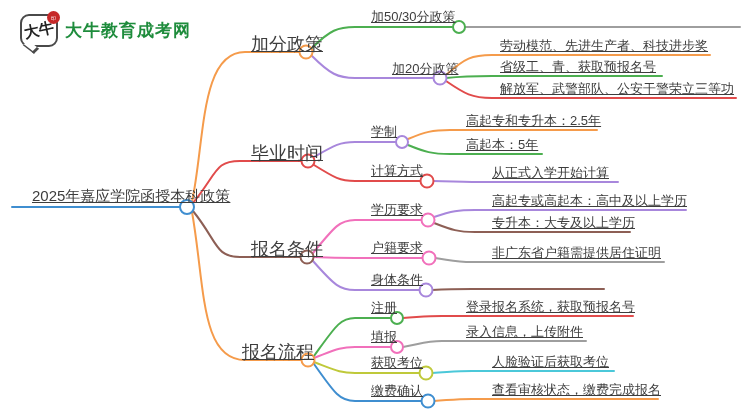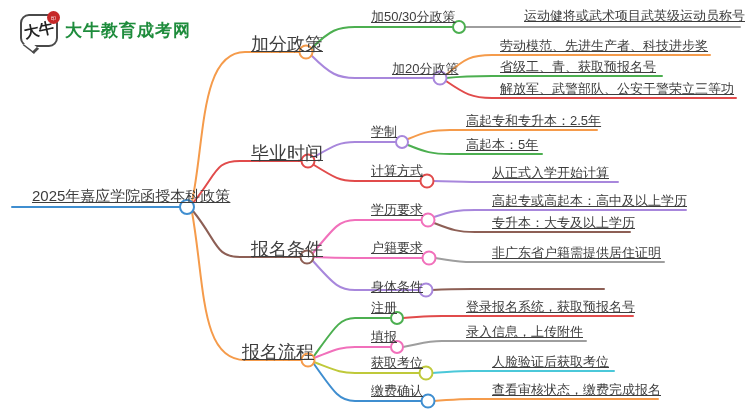--- a/index.html
+++ b/index.html
@@ -111,40 +111,39 @@
     </span>
     <span class="brand-col">
       <span class="brand-name">大牛教育成考网</span>
     </span>
   </a>
 
   <div class="lbl root" style="left:32px;top:188px">2025年嘉应学院函授本科政策</div>
 
   <div class="lbl branch" style="left:251px;top:35px">加分政策</div>
   <div class="lbl mid" style="left:371px;top:10px">加50/30分政策</div>
-  <div class="lbl leaf" style="left:524px;top:9px">运动健将或武术项目武英级运动员称号</div>
   <div class="lbl mid" style="left:392px;top:62px">加20分政策</div>
   <div class="lbl leaf" style="left:500px;top:39px">劳动模范、先进生产者、科技进步奖</div>
   <div class="lbl leaf" style="left:500px;top:60px">省级工、青、获取预报名号</div>
   <div class="lbl leaf" style="left:500px;top:82px">解放军、武警部队、公安干警荣立三等功</div>
 
   <div class="lbl branch" style="left:251px;top:144px">毕业时间</div>
   <div class="lbl mid" style="left:371px;top:125px">学制</div>
   <div class="lbl leaf" style="left:466px;top:114px">高起专和专升本：2.5年</div>
   <div class="lbl leaf" style="left:466px;top:138px">高起本：5年</div>
   <div class="lbl mid" style="left:371px;top:164px">计算方式</div>
   <div class="lbl leaf" style="left:492px;top:166px">从正式入学开始计算</div>
 
   <div class="lbl branch" style="left:251px;top:240px">报名条件</div>
   <div class="lbl mid" style="left:371px;top:203px">学历要求</div>
   <div class="lbl leaf" style="left:492px;top:216px">专升本：大专及以上学历</div>
   <div class="lbl leaf" style="left:492px;top:194px">高起专或高起本：高中及以上学历</div>
   <div class="lbl mid" style="left:371px;top:241px">户籍要求</div>
   <div class="lbl leaf" style="left:492px;top:246px">非广东省户籍需提供居住证明</div>
-  <div class="lbl mid" style="left:371px;top:280px">身体条件</div>
+  <div class="lbl mid" style="left:371px;top:273px">身体条件</div>
 
   <div class="lbl branch" style="left:242px;top:343px">报名流程</div>
   <div class="lbl mid" style="left:371px;top:301px">注册</div>
   <div class="lbl leaf" style="left:466px;top:300px">登录报名系统，获取预报名号</div>
   <div class="lbl mid" style="left:371px;top:330px">填报</div>
   <div class="lbl leaf" style="left:466px;top:325px">录入信息，上传附件</div>
   <div class="lbl mid" style="left:371px;top:356px">获取考位</div>
   <div class="lbl leaf" style="left:492px;top:355px">人脸验证后获取考位</div>
   <div class="lbl mid" style="left:371px;top:384px">缴费确认</div>
   <div class="lbl leaf" style="left:492px;top:383px">查看审核状态，缴费完成报名</div>

